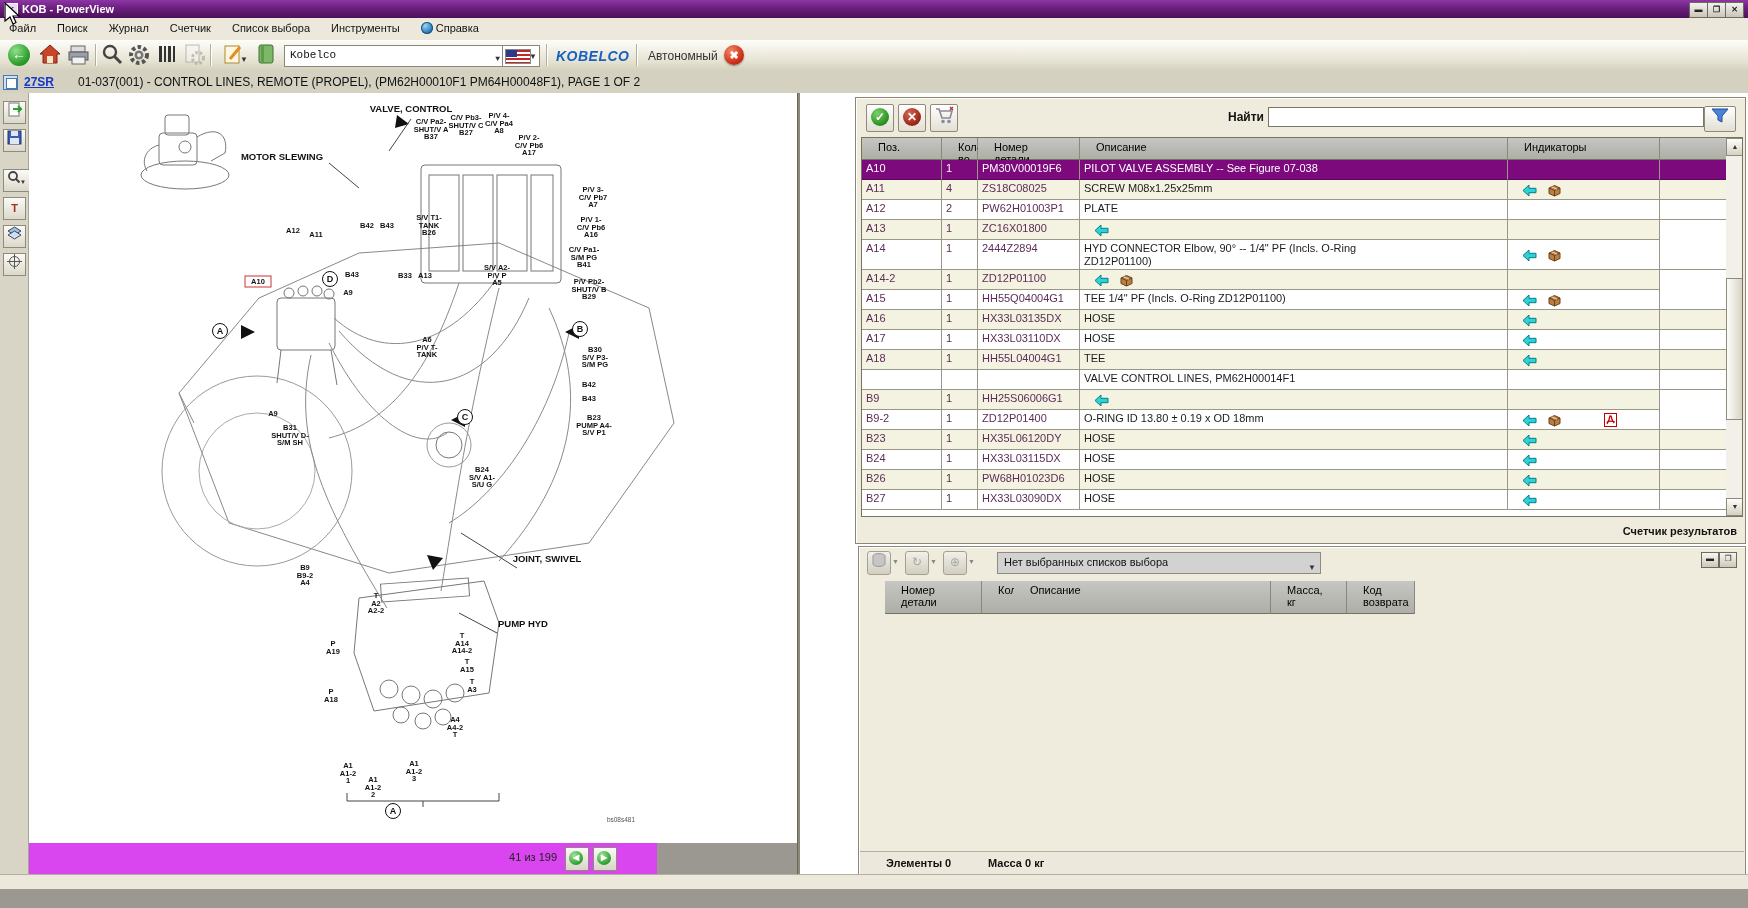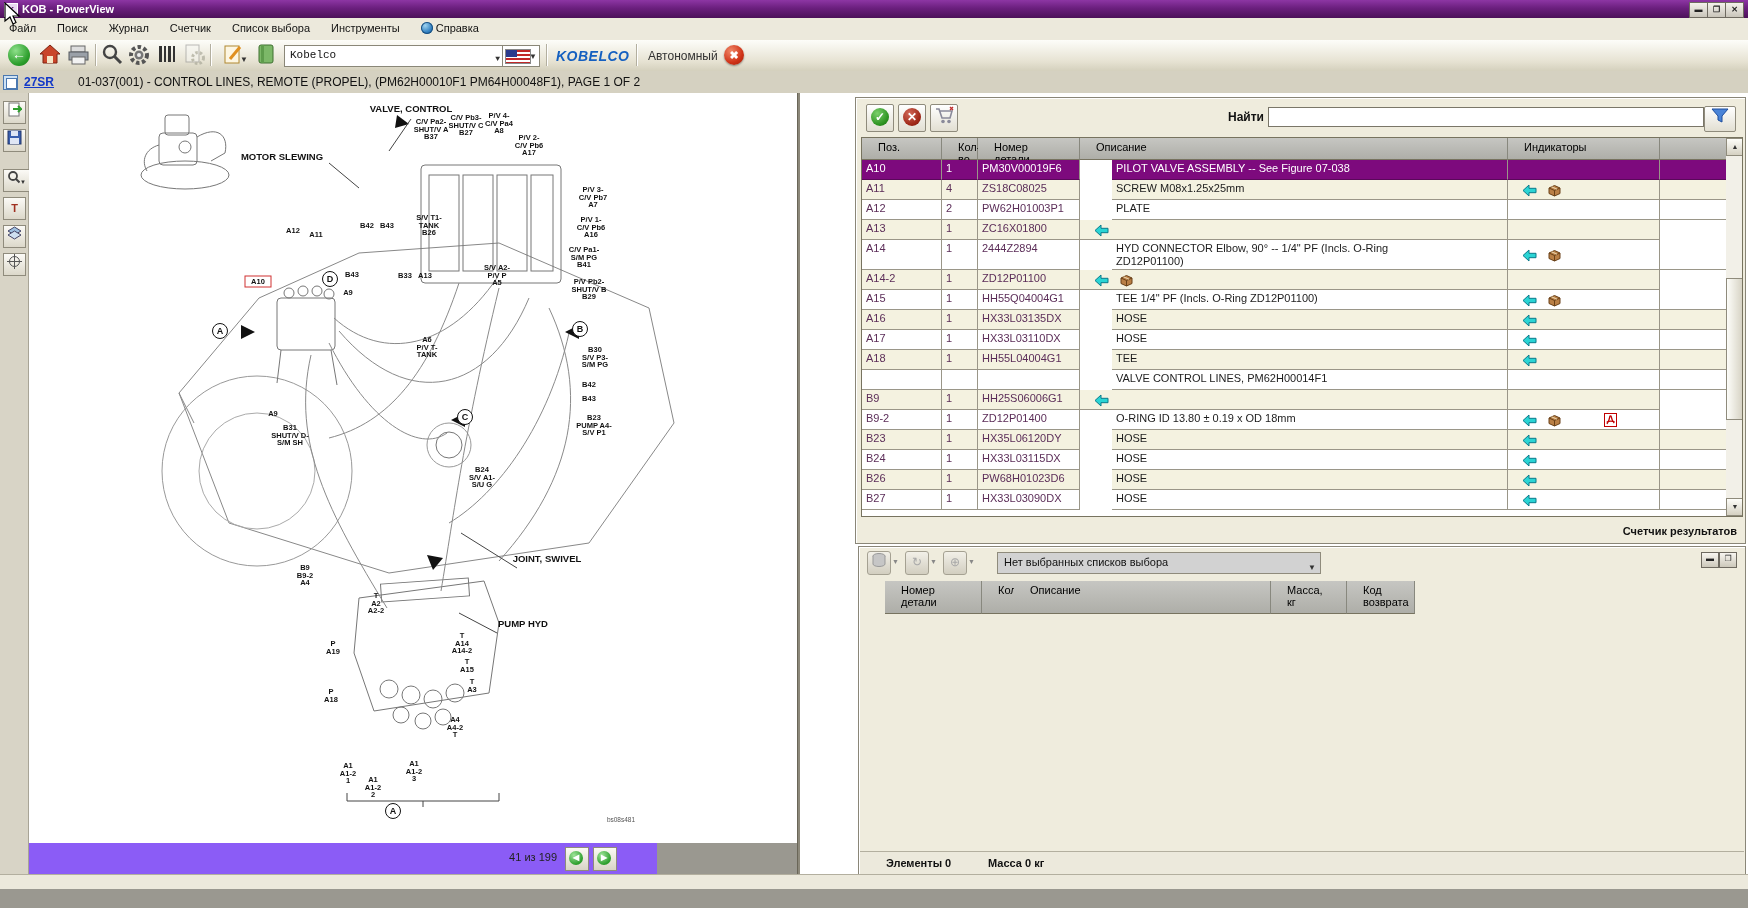--- a/index.html
+++ b/index.html
@@ -47,21 +47,21 @@
   #crumb-icon:before{content:"";position:absolute;left:2px;top:2px;width:9px;height:9px;
     background:#fff;border:1px solid #4a78b0;}
   #model-link{left:24px;color:#1238c8;text-decoration:underline;font-weight:bold;}
   #crumb-title{left:78px;}
   
   #leftstrip{left:0;top:93px;width:28px;height:781px;background:#d8d4c6;border-right:1px solid #a8a496;}
   .sbtn{left:3px;width:21px;height:21px;background:linear-gradient(#fbfaf6,#dcd8ca);
     border:1px solid #8f8b7c;text-align:center;line-height:20px;font-size:11px;color:#444;}
   
   #diagram-panel{left:29px;top:93px;width:768px;height:750px;background:#fff;}
-  #pagenav{left:29px;top:843px;width:628px;height:31px;background:#8b5cf6;}
+  #pagenav{left:29px;top:843px;width:628px;height:31px;background:#d946ef;}
   #pagenav span{position:absolute;top:8px;font-size:11px;color:#222;}
   .navbtn{top:4px;width:22px;height:22px;background:linear-gradient(#fbfaf4,#d8d4c6);
     border:1px solid #8f8b7c;}
   .navbtn i{position:absolute;left:3px;top:3px;width:14px;height:14px;border-radius:50%;
     background:radial-gradient(circle at 35% 30%,#9fe49a,#2c9e2c 70%);color:#fff;
     font-style:normal;font-size:8px;line-height:14px;text-align:center;font-weight:bold;}
   #divider{left:797px;top:93px;width:3px;height:781px;background:#8c887a;border-left:1px solid #6a6658;}
   
   text.dl{font-family:"Liberation Sans",sans-serif;font-size:7.5px;font-weight:bold;fill:#111;
     text-anchor:middle;}
@@ -85,21 +85,21 @@
   #filter-button{width:30px;height:24px;}
   
   #ptable{position:absolute;left:5px;top:39px;width:880px;height:378px;background:#fff;
     border:1px solid #77735f;overflow:hidden;}
   .grid{display:grid;grid-template-columns:80px 36px 102px 428px 152px 1fr;}
   .th{background:linear-gradient(#c6c6c2,#aeaea8);border-right:1px solid #88887e;
     border-bottom:1px solid #77735f;font-size:11px;color:#000;padding:3px 16px;height:15px;}
   .tr{min-height:20px;}
   .td{border-right:1px solid #9a9688;border-bottom:1px solid #9a9688;font-size:11px;
     padding:2px 4px 1px 4px;color:#5b2d58;white-space:pre-line;line-height:13px;}
-  .td.desc{color:#1c1c1c;margin-left:32px;}
+  .td.desc{color:#1c1c1c;}
   .tr.alt .td{background:#f4f2e0;}
   .tr.sel .td{background:#7d0a7d;color:#fff !important;border-bottom-color:#5a085a;}
   .ind{display:flex;align-items:center;gap:0;}
   .ind svg{margin-left:10px;}
   .ind svg.pdf{margin-left:42px;}
   
   .vsb{position:absolute;top:0;right:0;width:16px;height:100%;background:#f2f0e8;}
   .vsb .sbbtn{position:absolute;left:0;width:16px;height:16px;background:linear-gradient(#fdfdf9,#d5d1c2);
     border:1px solid #8f8b7c;text-align:center;font-size:7px;line-height:15px;color:#333;}
   .vsb .thumb{position:absolute;left:0;width:16px;background:linear-gradient(90deg,#fdfdf9,#d5d1c2);

